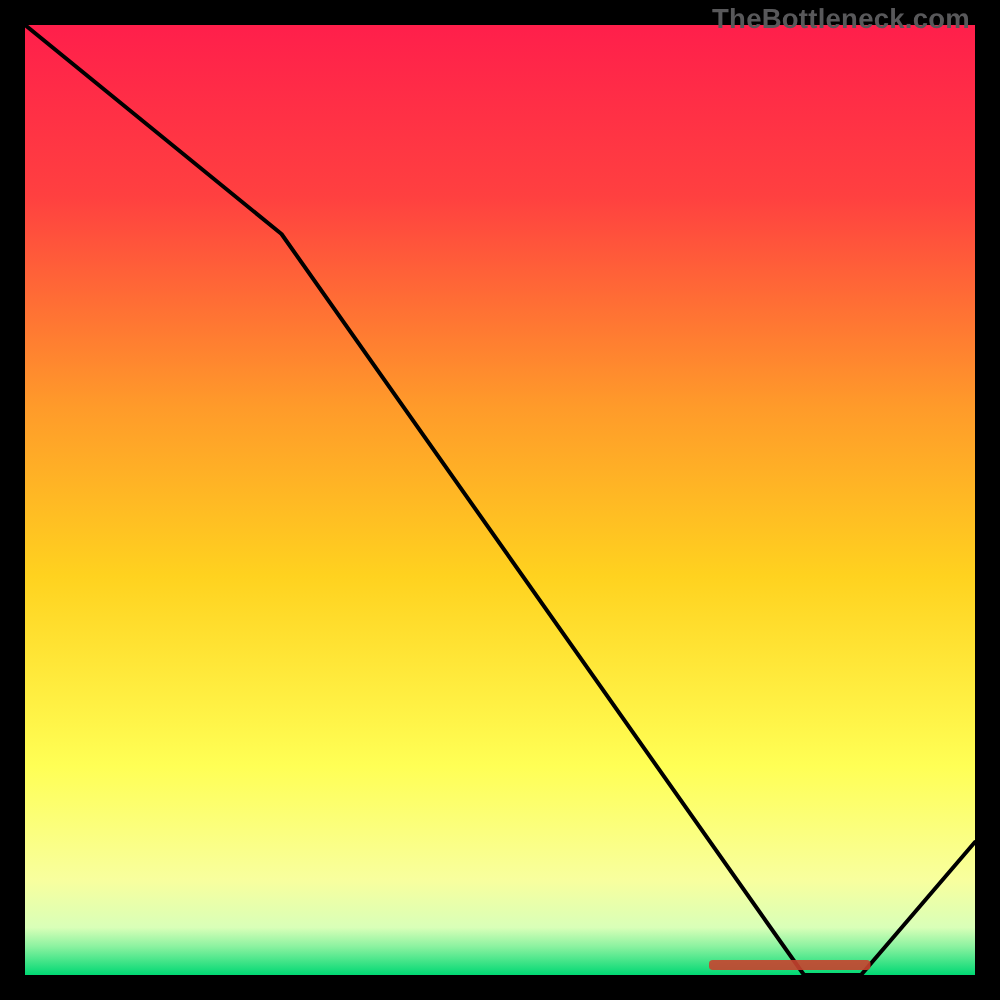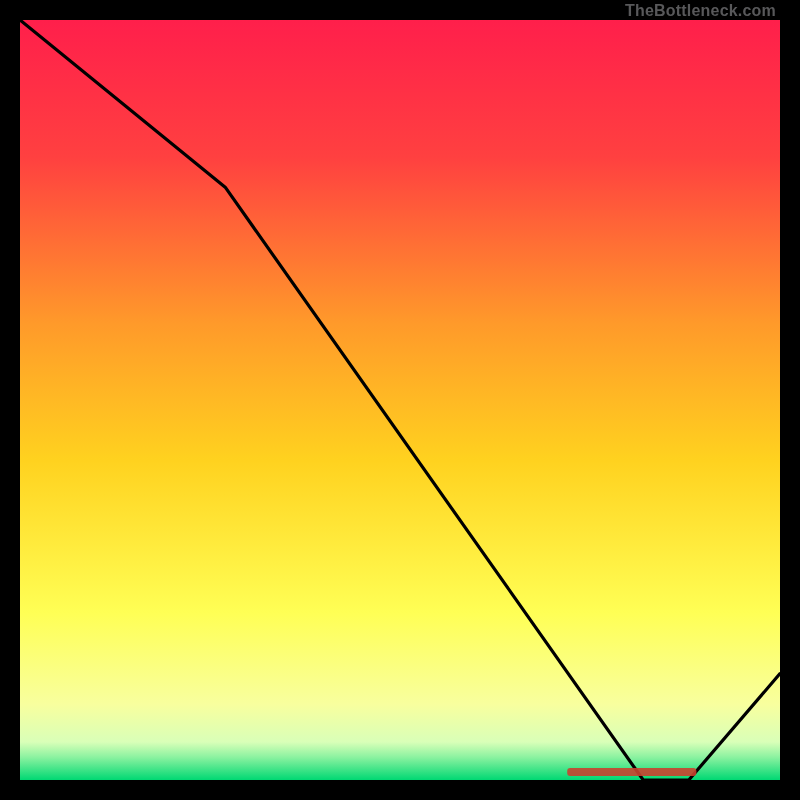--- a/index.html
+++ b/index.html
@@ -16,21 +16,21 @@
     top: 20px;
     width: 760px;
     height: 760px;
     background: #000;
   }
   .watermark {
     position: absolute;
     top: 2px;
     right: 24px;
     font-family: Arial, Helvetica, sans-serif;
-    font-size: 16px;
+    font-size: 22px;
     font-weight: 600;
     color: #58585a;
     letter-spacing: 0.2px;
   }
   svg {
     display: block;
   }
 </style>
 </head>
 <body>

